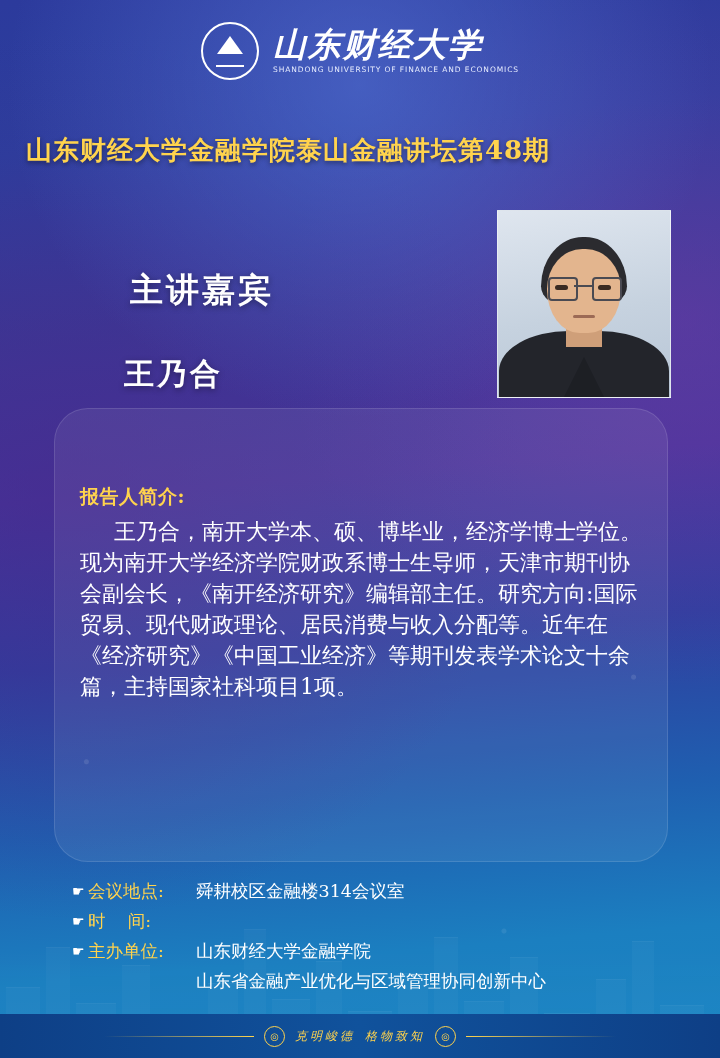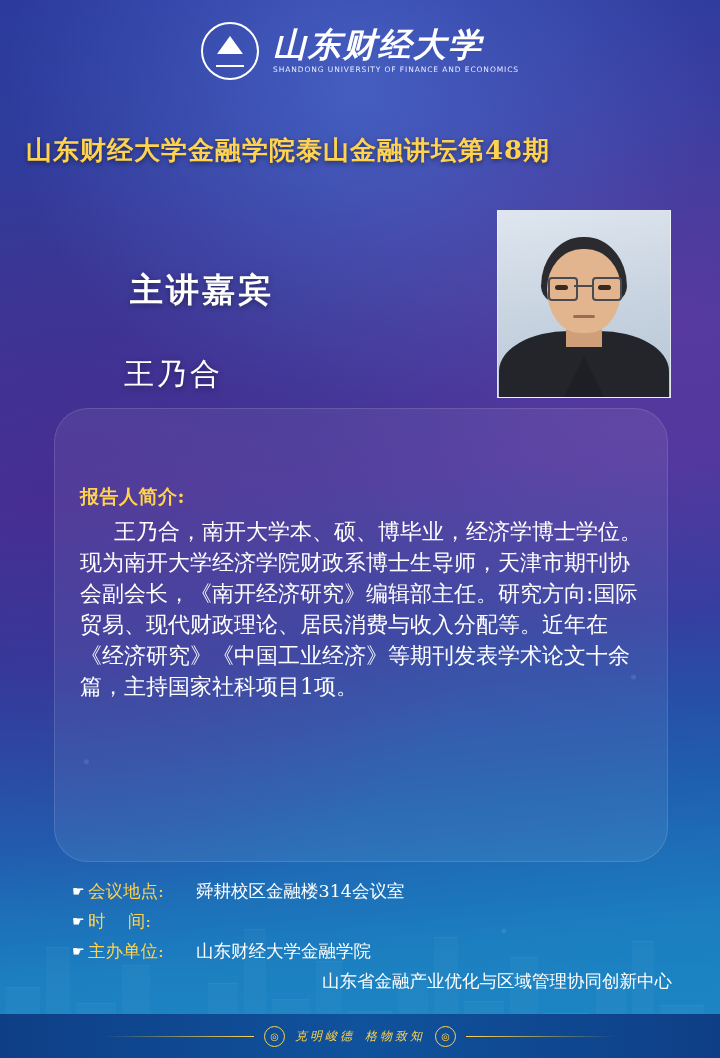--- a/index.html
+++ b/index.html
@@ -148,20 +148,21 @@
   }
   .speaker-name {
     position: absolute;
     top: 354px;
     left: 124px;
     font-family: "DejaVu Serif", "Liberation Serif", serif;
     font-size: 30px;
     color: #ffffff;
     letter-spacing: 3px;
     text-shadow: 0 2px 6px rgba(0,0,0,0.4);
+    font-weight: bold;
   }
   .portrait {
     position: absolute;
     top: 210px;
     left: 497px;
     width: 172px;
     height: 186px;
     border: 1px solid rgba(255,255,255,0.5);
     background: linear-gradient(170deg, #dfe6ef 0%, #c6d2df 55%, #b8c6d6 100%);
     overflow: hidden;
@@ -316,21 +317,20 @@
     white-space: pre;
   }
   .info-val {
     color: #ffffff;
   }
   .info-val2 {
     margin-left: 124px;
     font-size: 17.5px;
     line-height: 28px;
     color: #ffffff;
-    text-align: right;
   }
   
   .footer {
     position: absolute;
     left: 0;
     bottom: 0;
     width: 720px;
     height: 44px;
     background: linear-gradient(90deg, #0e3f86 0%, #10529c 50%, #0e3f86 100%);
     display: flex;

